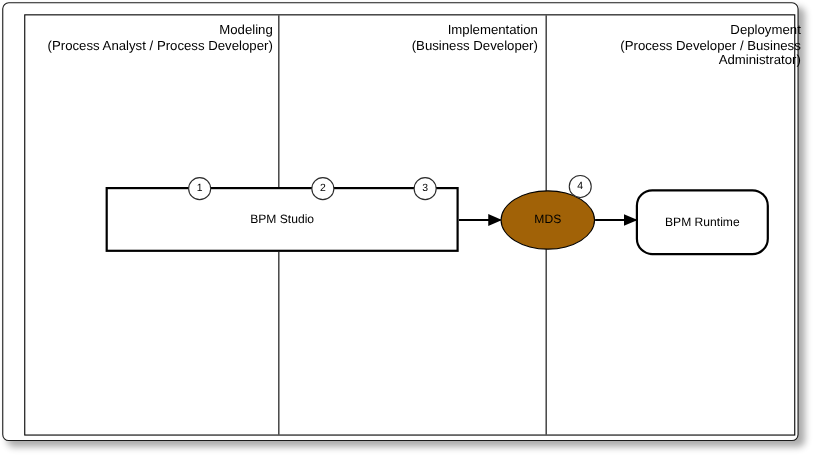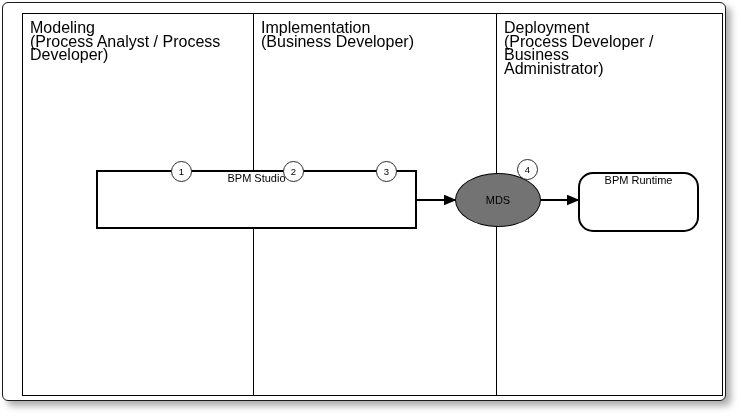--- a/index.html
+++ b/index.html
@@ -54,65 +54,66 @@
     width: 0;
     height: 100%;
     border-left: 1.6px solid #000000;
   }
   .lane-divider.d1 { left: 230px; }
   .lane-divider.d2 { left: 473px; }
 
   .lane-header {
     position: absolute;
     top: 7px;
-    font-size: 16px;
+    font-size: 12px;
     line-height: 13.5px;
     color: #000000;
     white-space: pre-line;
+    text-align: right;
   }
   .lane-header.h1 { left: 7px;   width: 218px; }
   .lane-header.h2 { left: 238px; width: 228px; }
-  .lane-header.h3 { left: 481px; width: 205px; }
+  .lane-header.h3 { left: 500px; width: 205px; }
 
   
   .shape-layer {
     position: absolute;
     left: 0; top: 0;
     width: 741px; height: 419px;
     pointer-events: none;
   }
   .shape-layer > * { pointer-events: auto; }
 
   .rect-node {
     position: absolute;
     border: 2.4px solid #000000;
     background: #ffffff;
     box-sizing: border-box;
     display: flex;
-    align-items: flex-start;
+    align-items: center;
     justify-content: center;
     font-size: 11px;
     color: #000000;
   }
   #node-bpm-studio {
     left: 96px; top: 170px;
     width: 321px; height: 59px;
   }
   #node-bpm-runtime {
     left: 578px; top: 172px;
     width: 121px; height: 60px; border-radius: 15px;
   }
 
   .ellipse-node {
     position: absolute;
     left: 455px; top: 173px;
     width: 86px; height: 54px;
     border: 1.6px solid #000000;
     border-radius: 50%;
-    background: #737373;
+    background: #a16207;
     box-sizing: border-box;
     display: flex;
     align-items: center;
     justify-content: center;
     font-size: 11px;
     color: #000000;
   }
 
   .num-badge {
     position: absolute;

